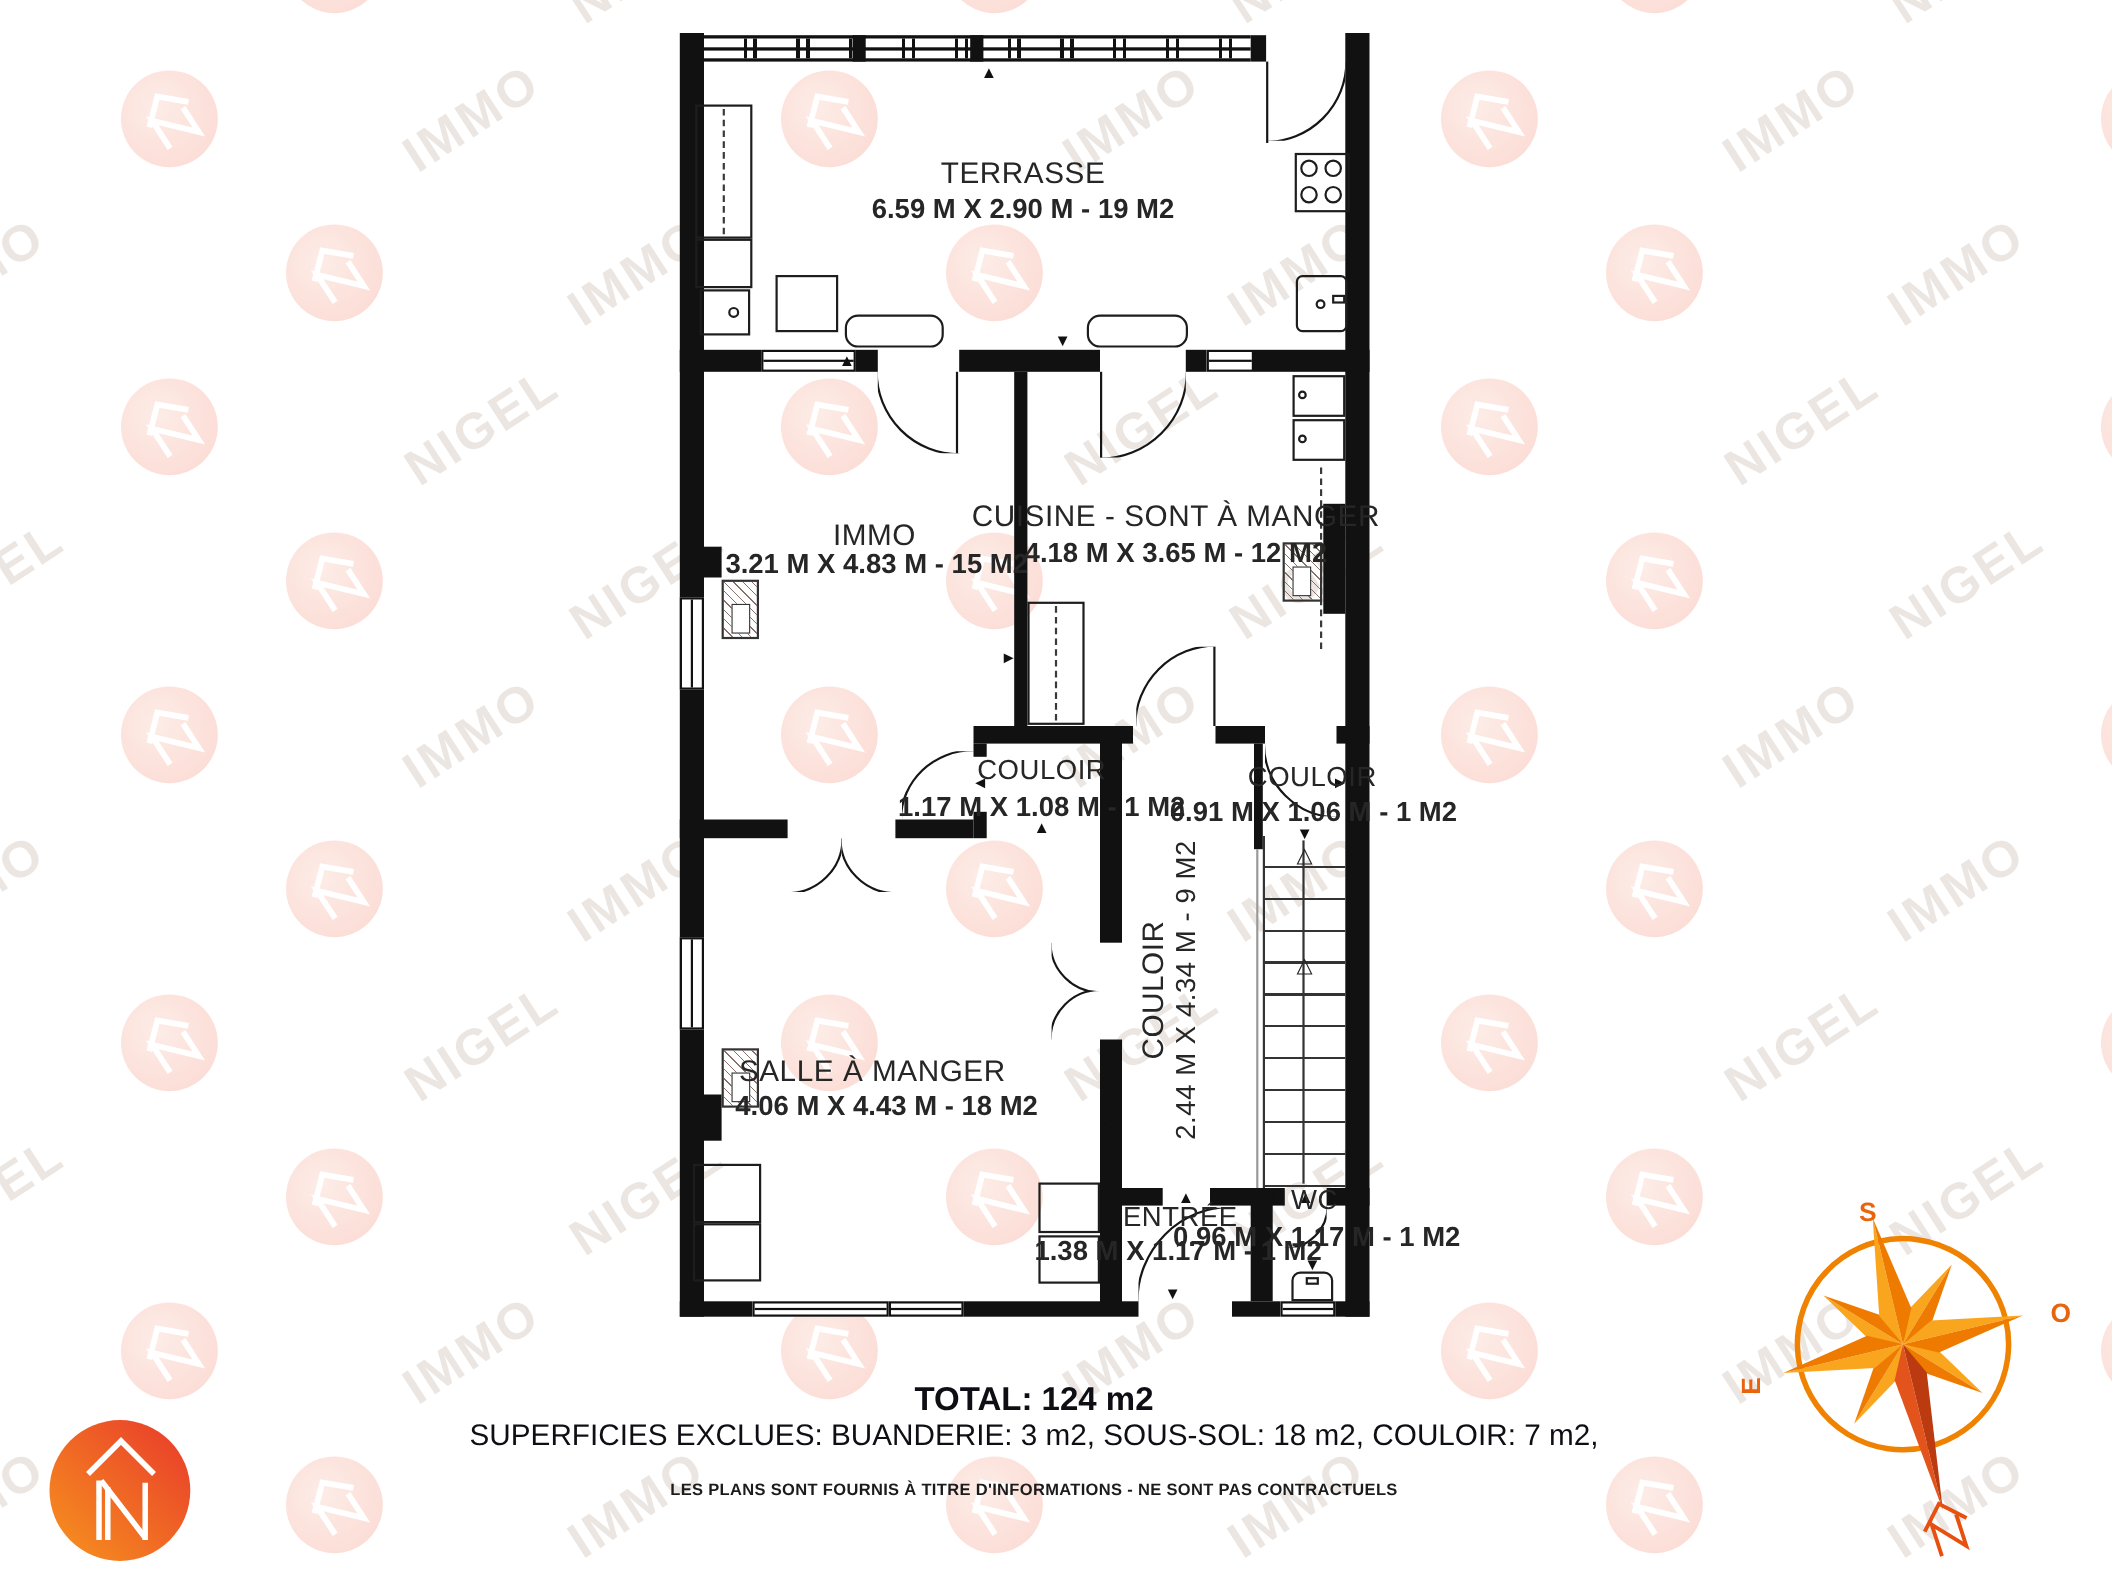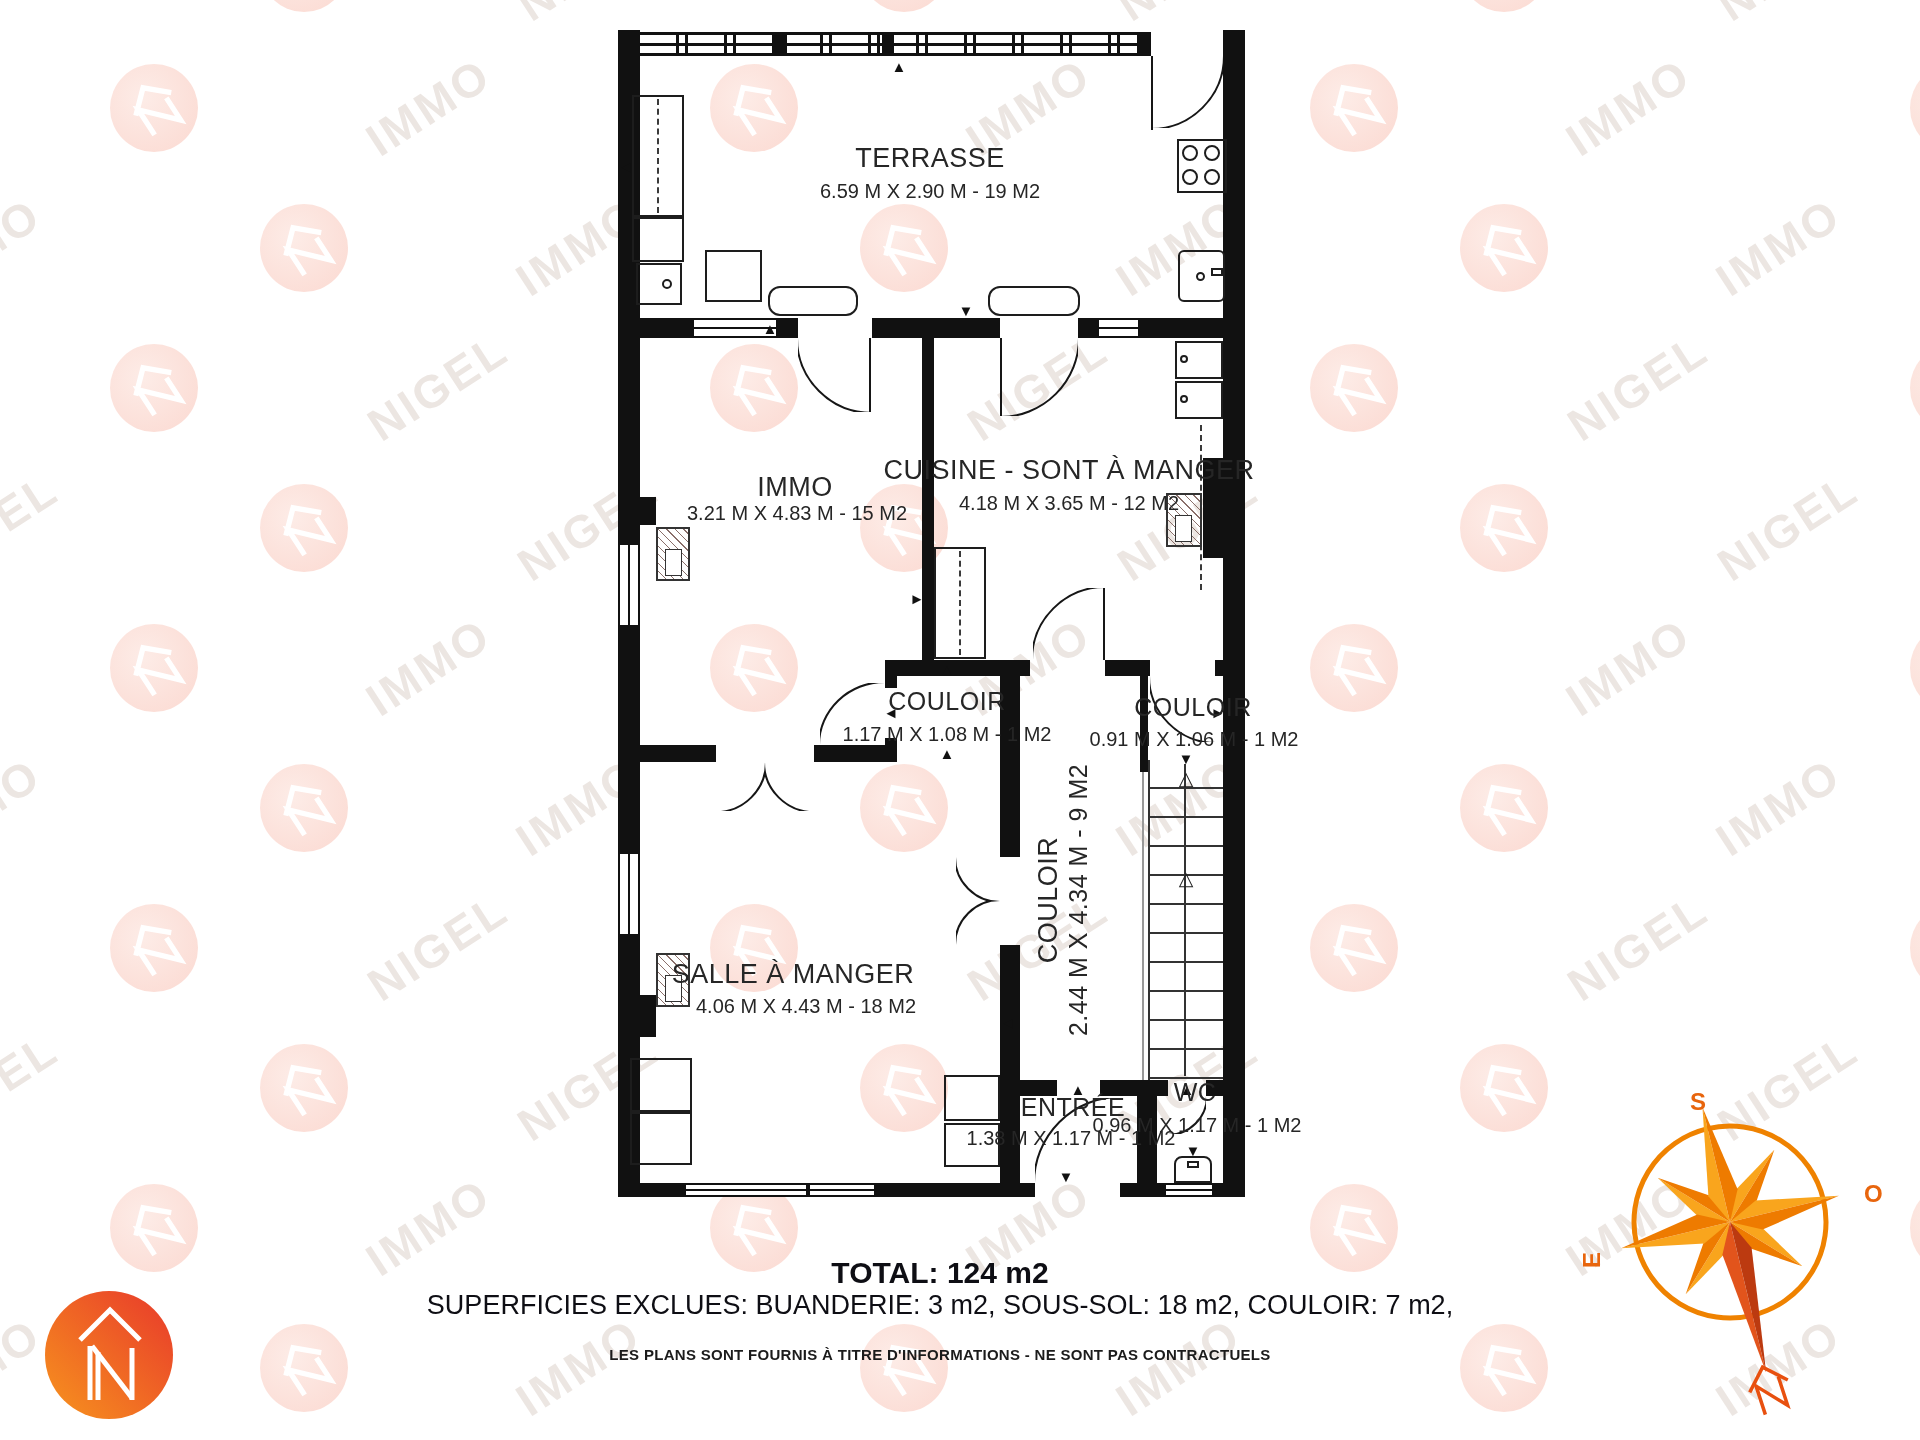--- a/index.html
+++ b/index.html
@@ -37,21 +37,21 @@
       repeating-linear-gradient(45deg, rgba(255,255,255,0) 0 5px, #8a6f6a 5px 6px); }
   .rad .inner { position:absolute; left:7px; top:20px; width:17px; height:27px; border:1.5px solid #333;
       background:#fff; }
   .stairs { position:absolute; border-left:2px solid #333;
       background:repeating-linear-gradient(180deg, transparent 0 27px, #333 27px 29px); }
   .stringer { position:absolute; background:#999; }
   .mk { position:absolute; transform:translate(-50%,-50%); font-size:15px; color:#111; z-index:4; line-height:1; }
   .mk.open { font-size:19px; color:#222; }
   .lbl { position:absolute; transform:translate(-50%,-50%); white-space:nowrap; color:#262626;
          font-size:27px; letter-spacing:.5px; z-index:5; text-align:center; }
-  .lbl.dims { font-size:20px; letter-spacing:0; }
+  .lbl.dims { font-size:25px; letter-spacing:0;font-weight:bold; }
   .lbl.vert { transform:translate(-50%,-50%) rotate(-90deg); }
   .lbl.vert .l2 { font-size:25px; }
   #summary { position:absolute; left:420px; top:1256px; width:1040px; text-align:center; z-index:5;
              color:#0e0e14; }
   #summary .total { font-size:30px; font-weight:700; line-height:34px; }
   #summary .line { font-size:27px; line-height:30px; }
   #summary .disclaimer { font-size:15px; font-weight:700; margin-top:26px; color:#1b1b1b; letter-spacing:.3px; }
   #compass { position:absolute; left:1580px; top:1072px; z-index:3; }
   #logo { position:absolute; left:36px; top:1282px; z-index:3; }
 </style>

